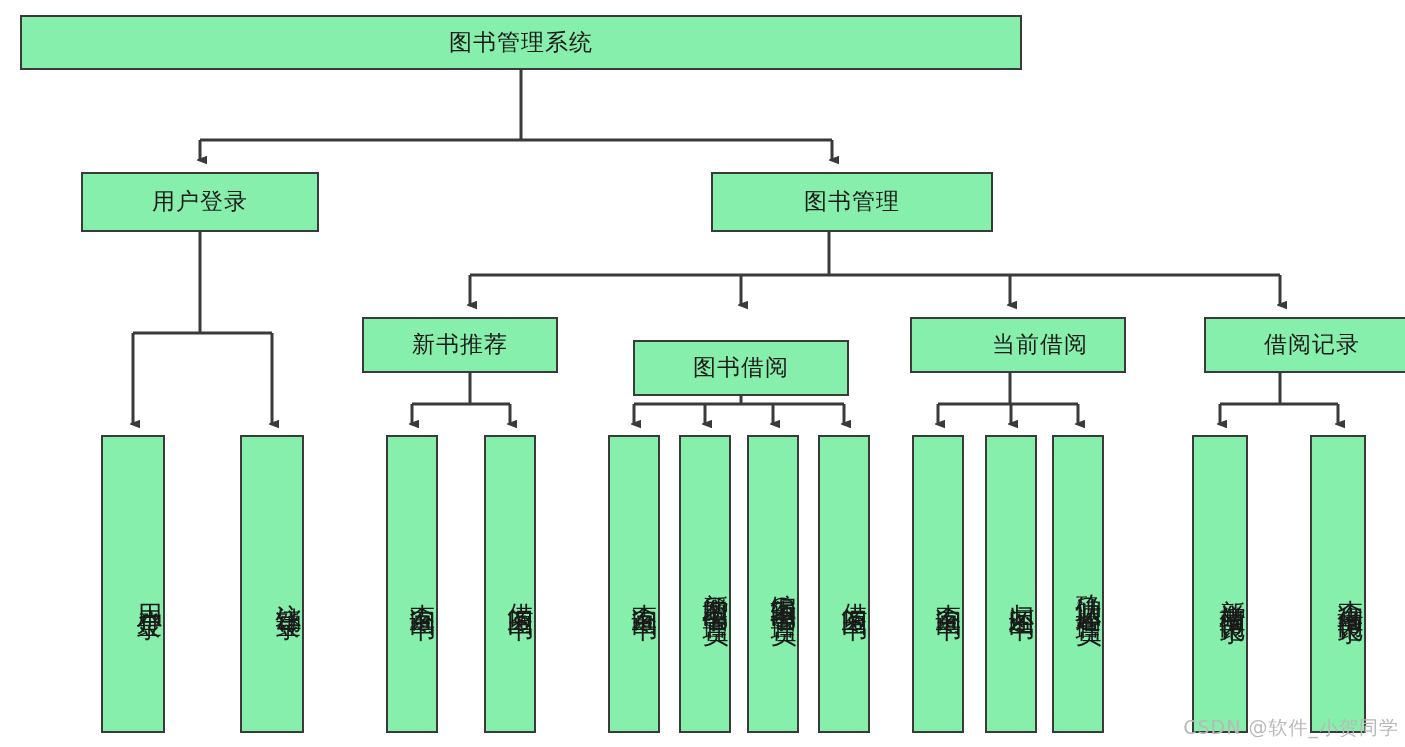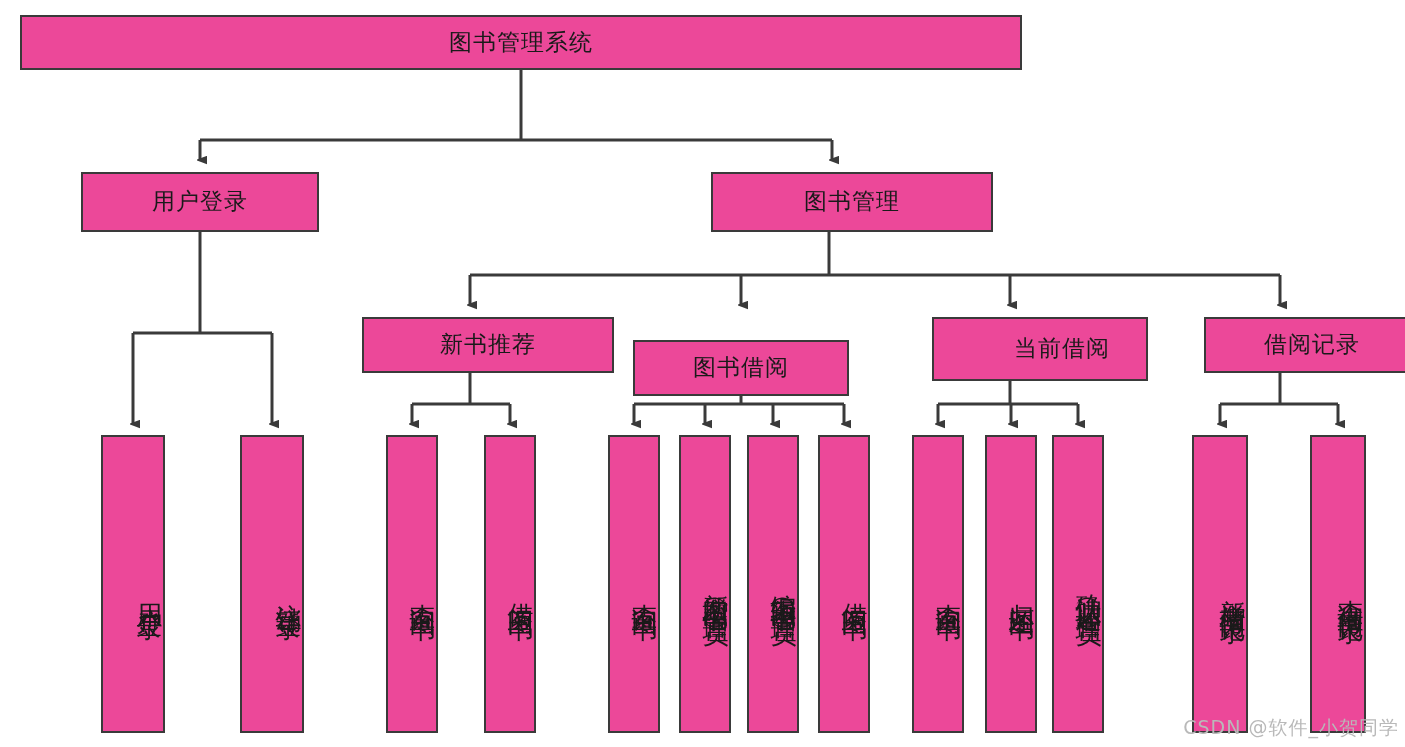--- a/index.html
+++ b/index.html
@@ -14,21 +14,21 @@
     width:1405px;height:747px;
   }
   svg.connectors{
     position:absolute;left:0;top:0;
     width:1405px;height:747px;
     pointer-events:none;
   }
   .node{
     position:absolute;
     box-sizing:border-box;
-    background:#ec4899;
+    background:#86efac;
     border:2.5px solid #3a3a3a;
     display:flex;
     align-items:center;
     justify-content:center;
     color:#1a1a1a;
   }
   .node-h{
     font-size:23px;
     letter-spacing:1px;
     line-height:1.2;
@@ -114,27 +114,27 @@
     <span>图书管理系统</span>
   </div>
 
   <div class="node node-h" style="left:81px;top:172px;width:238px;height:60px;">
     <span>用户登录</span>
   </div>
   <div class="node node-h" style="left:711px;top:172px;width:282px;height:60px;">
     <span>图书管理</span>
   </div>
 
-  <div class="node node-h" style="left:362px;top:317px;width:252px;height:56px;font-family:Liberation Serif, serif;">
+  <div class="node node-h" style="left:362px;top:317px;width:196px;height:56px;font-family:Liberation Serif, serif;">
     <span>新书推荐</span>
   </div>
   <div class="node node-h" style="left:633px;top:317px;width:216px;height:56px;margin-top:23px;">
     <span>图书借阅</span>
   </div>
-  <div class="node node-h" style="left:932px;top:317px;width:216px;height:64px;padding-left:44px;">
+  <div class="node node-h" style="left:910px;top:317px;width:216px;height:56px;padding-left:44px;">
     <span>当前借阅</span>
   </div>
   <div class="node node-h" style="left:1172px;top:317px;width:216px;height:56px;margin-left:32px;">
     <span>借阅记录</span>
   </div>
 
   <div class="node node-v" style="left:101px;top:435px;width:64px;height:298px;">
     <span>用户登录</span>
   </div>
   <div class="node node-v" style="left:240px;top:435px;width:64px;height:298px;">

